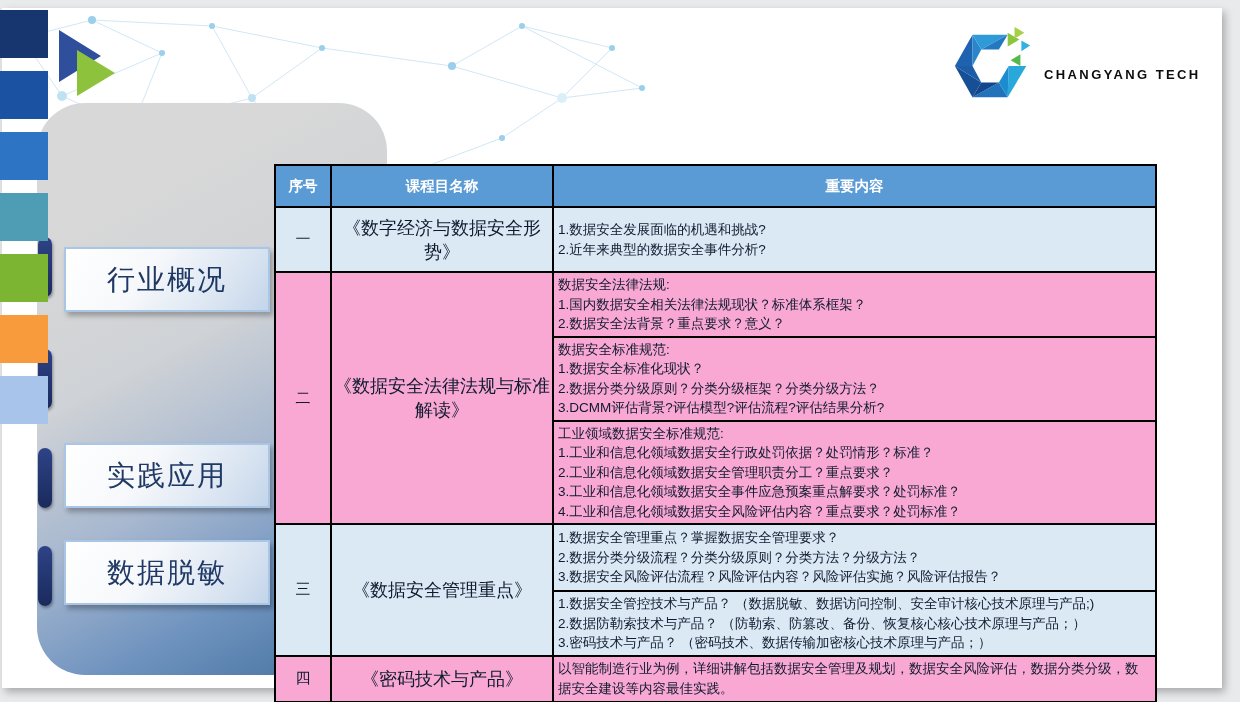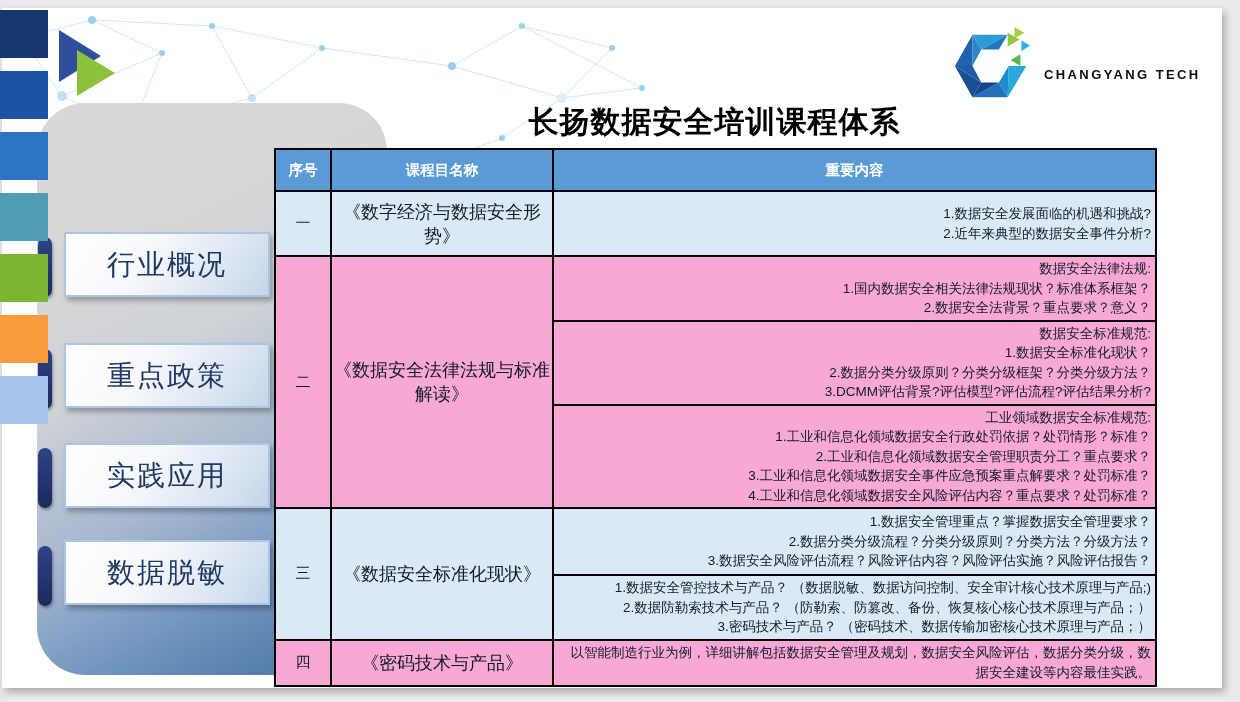--- a/index.html
+++ b/index.html
@@ -43,33 +43,33 @@
     position:absolute;left:272px;top:94px;width:881px;text-align:center;
     font-size:30px;font-weight:bold;color:#000;letter-spacing:1px;
   }
   
   .logo{position:absolute;left:948px;top:16px;display:flex;align-items:center;}
   .logo-text{margin-left:6px;color:#0d0d0d;}
   .logo-name{font-size:33px;font-weight:bold;letter-spacing:2px;line-height:36px;}
   .logo-tag{font-size:13px;font-weight:bold;letter-spacing:2.4px;margin-top:16px;}
   
   .course-table{
-    position:absolute;left:272px;top:140px;border-collapse:collapse;table-layout:fixed;
+    position:absolute;left:272px;top:156px;border-collapse:collapse;table-layout:fixed;
     width:881px;color:#101a2e;
   }
   .course-table th,.course-table td{border:2px solid #000;overflow:hidden;}
   .course-table th{
     background:#5b9bd5;color:#fff;font-weight:bold;font-size:14.5px;text-align:center;
   }
   tr.light>td{background:#dbe9f5;}
   tr.dark>td{background:#f9a8d4;}
   .no-cell{text-align:center;font-size:15px;}
   .course-cell{text-align:center;font-size:18px;padding:0 2px;}
   .content-cell{
-    text-align:right;vertical-align:middle;font-size:13.5px;line-height:19.5px;
+    text-align:left;vertical-align:middle;font-size:13.5px;line-height:19.5px;
     white-space:pre-line;padding:2px 4px 2px 4px;
   }
 </style>
 </head>
 <body>
 
 <div class="slide">
 
   <svg class="net" width="660" height="300" viewBox="0 0 660 300">
     <g stroke="#a9d4ee" stroke-width="1" fill="none">
@@ -113,37 +113,33 @@
         <circle cx="640" cy="80" r="3"></circle>
     </g>
   </svg>
 
   <div class="tri tri-blue"></div>
   <div class="tri tri-green"></div>
 
   <div class="panel"></div>
 
   <div class="pill" style="top:229px"></div>
-  <div class="side-btn" style="top:224px">
+  <div class="side-btn" style="top:239px">
     <span>行业概况</span>
   </div>
   <div class="pill" style="top:341px"></div>
-  <div class="side-btn" style="top:335px">
-    <span>重点政策</span>
-  </div>
   <div class="pill" style="top:440px"></div>
   <div class="side-btn" style="top:435px">
     <span>实践应用</span>
   </div>
   <div class="pill" style="top:538px"></div>
   <div class="side-btn" style="top:532px">
     <span>数据脱敏</span>
   </div>
 
-  <div class="title">长扬数据安全培训课程体系</div>
 
   <div class="logo">
     <svg width="88" height="84" viewBox="0 0 90 84">
       <polygon points="23,10 5,42 23,42" fill="#1f63b0"></polygon>
       <polygon points="23,10 23,42 32,25" fill="#2b85cb"></polygon>
       <polygon points="5,42 23,74 32,59" fill="#164f95"></polygon>
       <polygon points="5,42 32,59 23,42" fill="#1d5ca6"></polygon>
       <polygon points="23,74 59,74 50,59" fill="#2172bb"></polygon>
       <polygon points="23,74 50,59 32,59" fill="#15458c"></polygon>
       <polygon points="59,74 78,42 60,42" fill="#29a8dc"></polygon>
@@ -193,21 +189,21 @@
     </tr>
     <tr class="dark" style="height:98px">
       <td class="content-cell">工业领域数据安全标准规范:
 1.工业和信息化领域数据安全行政处罚依据？处罚情形？标准？
 2.工业和信息化领域数据安全管理职责分工？重点要求？
 3.工业和信息化领域数据安全事件应急预案重点解要求？处罚标准？
 4.工业和信息化领域数据安全风险评估内容？重点要求？处罚标准？</td>
     </tr>
     <tr class="light" style="height:67px">
       <td class="no-cell" rowspan="2">三</td>
-      <td class="course-cell" rowspan="2">《数据安全标准化现状》</td>
+      <td class="course-cell" rowspan="2">《数据安全管理重点》</td>
       <td class="content-cell">1.数据安全管理重点？掌握数据安全管理要求？
 2.数据分类分级流程？分类分级原则？分类方法？分级方法？
 3.数据安全风险评估流程？风险评估内容？风险评估实施？风险评估报告？</td>
     </tr>
     <tr class="light" style="height:62px">
       <td class="content-cell">1.数据安全管控技术与产品？ （数据脱敏、数据访问控制、安全审计核心技术原理与产品;)
 2.数据防勒索技术与产品？ （防勒索、防篡改、备份、恢复核心核心技术原理与产品；）
 3.密码技术与产品？ （密码技术、数据传输加密核心技术原理与产品；）</td>
     </tr>
     <tr class="dark" style="height:46px">

